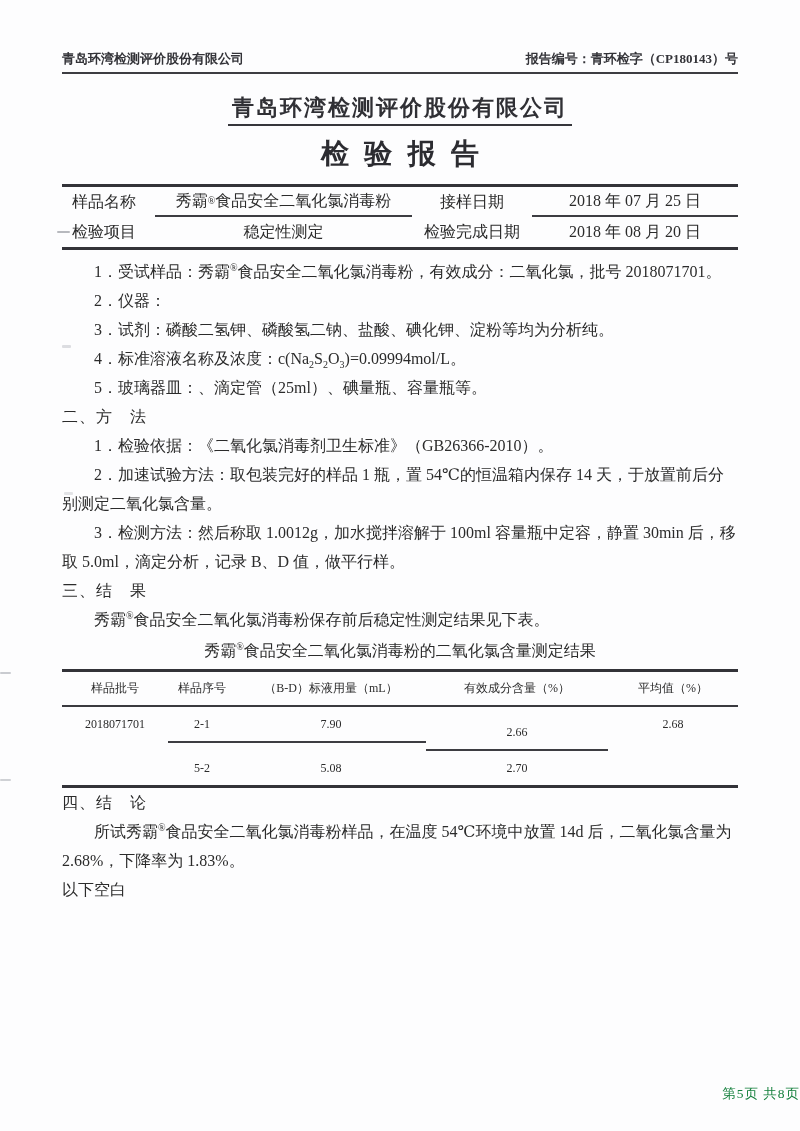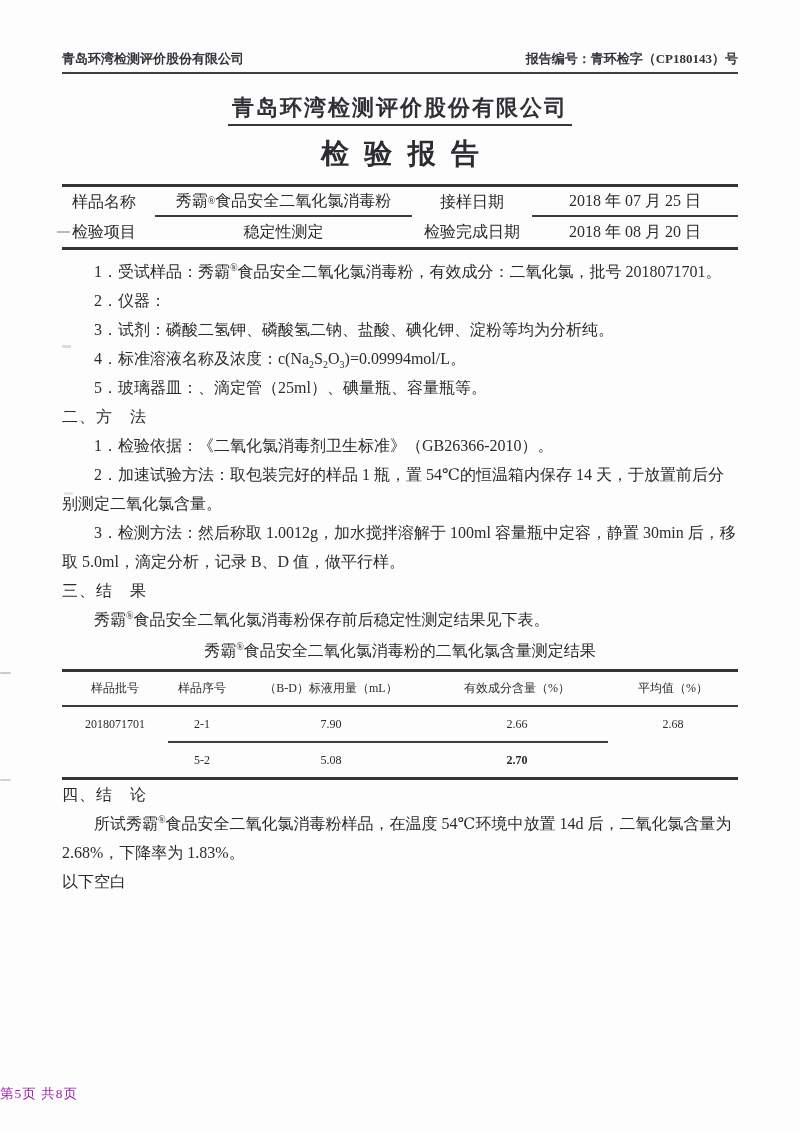--- a/index.html
+++ b/index.html
@@ -65,30 +65,30 @@
     grid-template-columns:106px 68px 190px 182px 130px;
     font-size:12px;
   }
   .rt-head{border-bottom:2px solid #3a3a3f;}
   .rt-head > div{height:33px;display:flex;align-items:center;justify-content:center;}
   .rt-body > div{height:34px;display:flex;align-items:center;justify-content:center;}
   .rt-batch{grid-column:1;grid-row:1 / span 2;}
   .rt-avg{grid-column:5;grid-row:1 / span 2;}
   .r1c2{grid-column:2;grid-row:1;}
   .r1c3{grid-column:3;grid-row:1;}
-  .r1c4{grid-column:4;grid-row:1;}
+  .r1c4{grid-column:4;grid-row:1;margin-top:8px;}
   .r2c2{grid-column:2;grid-row:2;}
   .r2c3{grid-column:3;grid-row:2;}
-  .r2c4{grid-column:4;grid-row:2;font-weight:bold;}
+  .r2c4{grid-column:4;grid-row:2;}
   .rt-sep{border-bottom:2px solid #3d3d42;}
 
   
   .footer{
     position:absolute;left:0;right:0;bottom:28px;
-    text-align:left;font-size:13.5px;color:#a21caf;letter-spacing:1px;margin-top:28px;
+    text-align:right;font-size:13.5px;color:#15803d;letter-spacing:1px;margin-top:28px;
   }
 
   
   .artifact{position:absolute;background:#c2c4c9;border-radius:1px;}
   .a1{left:57px;top:231px;width:13px;height:2px;background:#b7b9be;}
   .a2{left:62px;top:345px;width:9px;height:3px;background:#dcdde1;}
   .a3{left:64px;top:492px;width:9px;height:3px;background:#e2e3e6;}
   .a4{left:0px;top:672px;width:11px;height:2px;background:#c9cbd0;}
   .a5{left:0px;top:779px;width:11px;height:2px;background:#cfd1d5;}
 </style>

